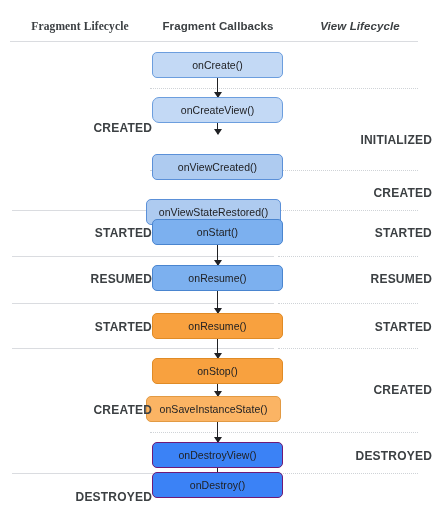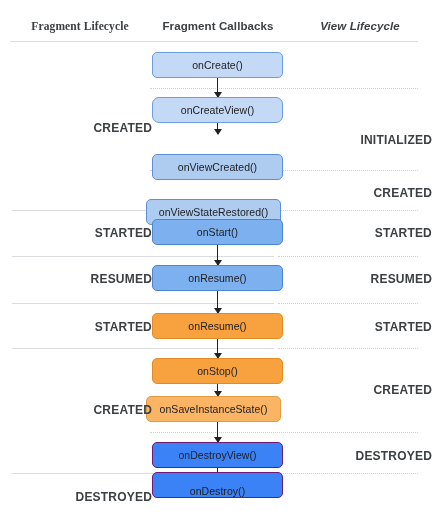--- a/index.html
+++ b/index.html
@@ -179,21 +179,21 @@
       </div>
       <div class="cb-box tone-orange-strong w-narrow" style="top: 358px;">
         <span>onStop()</span>
       </div>
       <div class="cb-box tone-orange-mid w-wide" style="top: 396px;">
         <span>onSaveInstanceState()</span>
       </div>
       <div class="cb-box tone-orange-light w-narrow" style="top: 442px;">
         <span>onDestroyView()</span>
       </div>
-      <div class="cb-box tone-orange-light w-narrow" style="top: 472px; align-items: flex-end;">
+      <div class="cb-box tone-orange-light w-narrow" style="top: 472px;">
         <span>onDestroy()</span>
       </div>
       <div class="state-label left" style="top: 121px;">CREATED</div>
       <div class="state-label left" style="top: 226px;">STARTED</div>
       <div class="state-label left" style="top: 272px;">RESUMED</div>
       <div class="state-label left" style="top: 320px;">STARTED</div>
       <div class="state-label left" style="top: 403px;">CREATED</div>
       <div class="state-label left" style="top: 490px;">DESTROYED</div>
       <div class="state-label right" style="top: 121px; margin-top: 12px;">INITIALIZED</div>
       <div class="state-label right" style="top: 186px;">CREATED</div>

